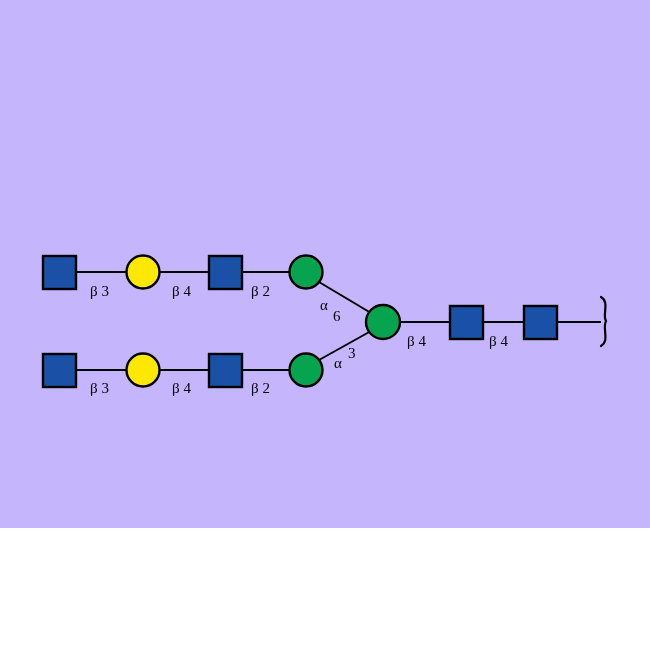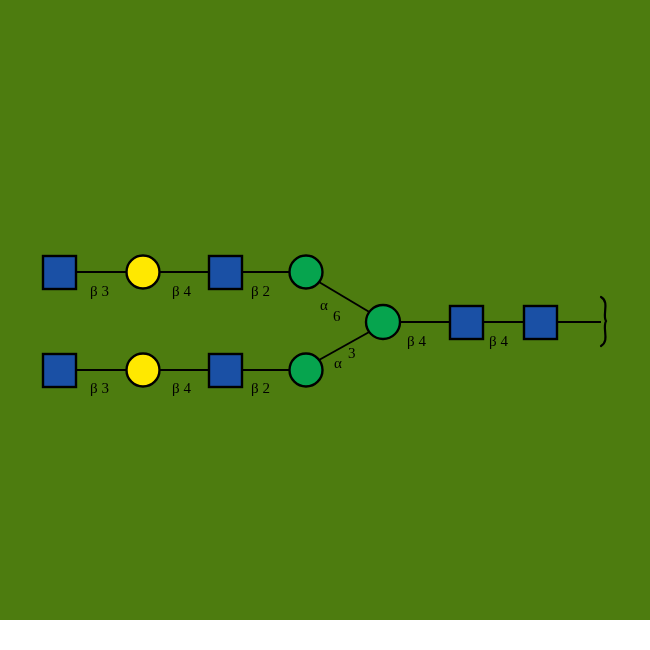--- a/index.html
+++ b/index.html
@@ -10,22 +10,22 @@
   }
   body {
     width: 650px;
     height: 650px;
     overflow: hidden;
     font-family: "Liberation Serif", "DejaVu Serif", serif;
   }
   #canvas {
     position: relative;
     width: 650px;
-    height: 620px;
-    background: #4d7c0f;
+    height: 528px;
+    background: #c4b5fd;
   }
   svg#glycan {
     position: absolute;
     left: 0;
     top: 0;
     width: 650px;
     height: 650px;
     display: block;
   }
   .link-line {

